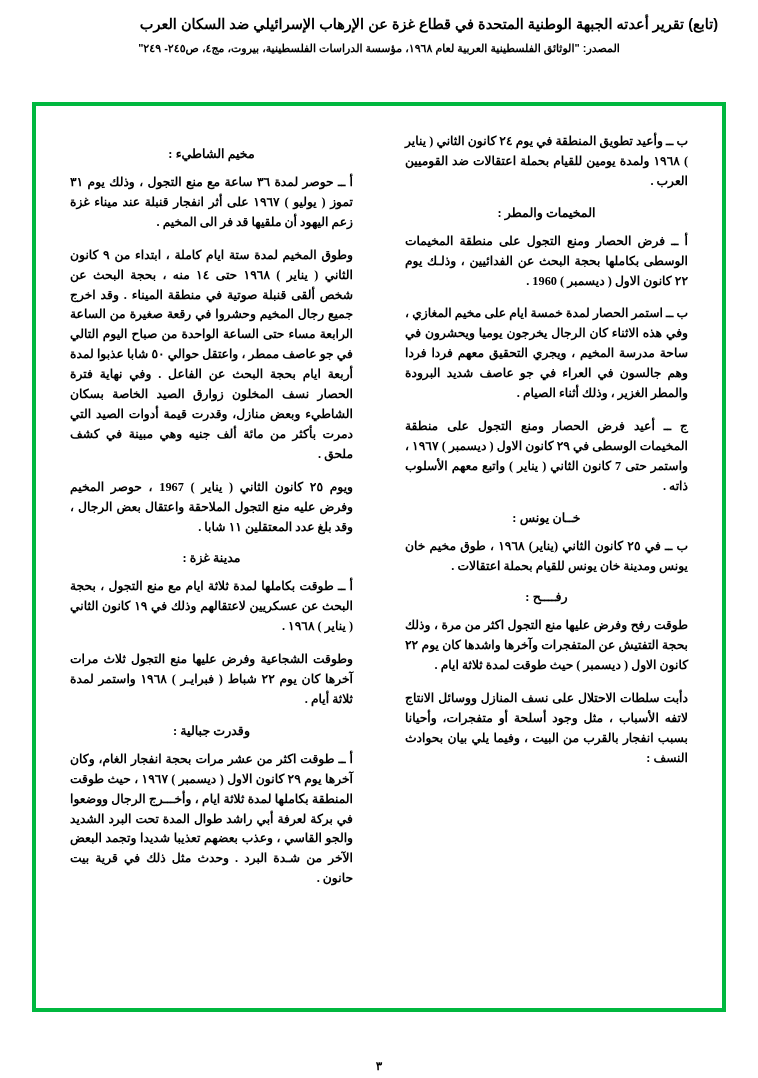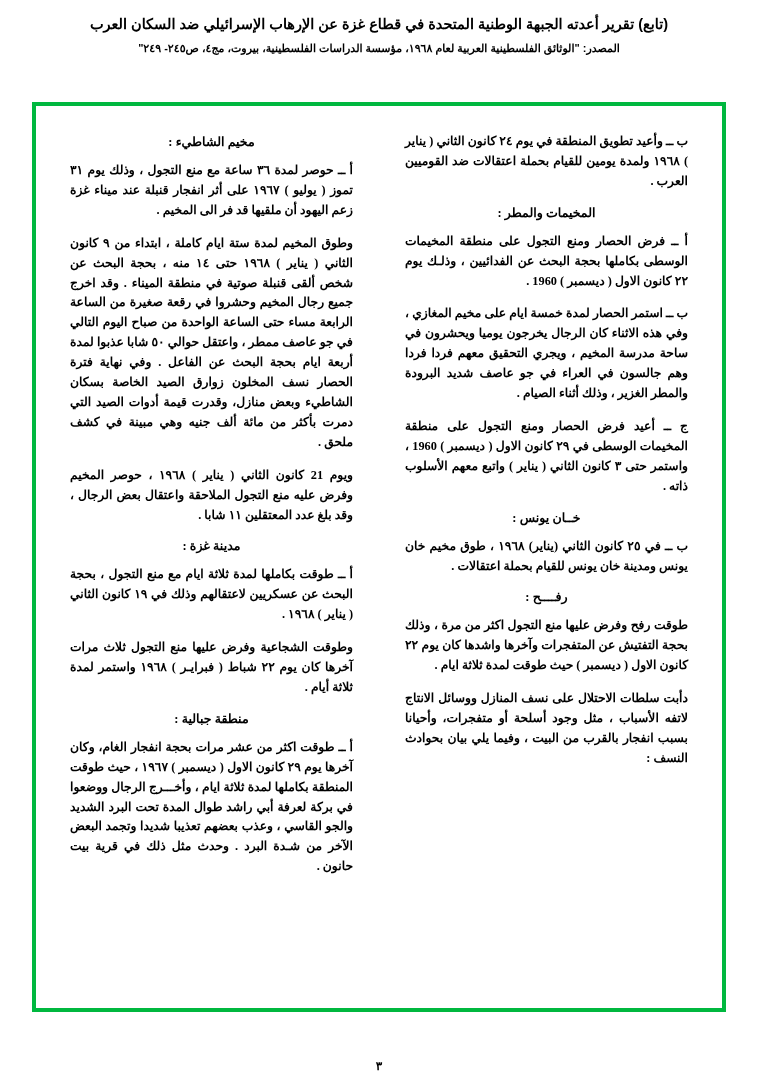--- a/index.html
+++ b/index.html
@@ -15,21 +15,21 @@
     position: relative;
   }
   .page {
     width: 758px;
     height: 1078px;
     box-sizing: border-box;
     padding: 0;
     position: relative;
   }
   .doc-title {
-    text-align: center;
+    text-align: right;
     font-family: "Liberation Sans", sans-serif;
     font-weight: bold;
     font-size: 14.5px;
     line-height: 1.4;
     margin: 14px 40px 0 40px;
     letter-spacing: 0px;
   }
   .doc-source {
     text-align: center;
     font-family: "Liberation Sans", sans-serif;
@@ -75,21 +75,21 @@
     font-weight: bold;
   }
   h3.sub {
     margin: 2px 0 11px 0;
     font-size: 12.6px;
     font-weight: bold;
     text-align: center;
     font-family: "Liberation Serif", serif;
   }
   h3.sub.hdr-first {
-    margin-top: 2px;
+    margin-top: 14px;
   }
   h3.sub.section {
     margin: 16px 0 11px 0;
     font-size: 13px;
   }
   .page-number {
     position: absolute;
     bottom: 18px;
     left: 0;
     right: 0;
@@ -108,37 +108,37 @@
   <div class="doc-source">المصدر: "الوثائق الفلسطينية العربية لعام ١٩٦٨، مؤسسة الدراسات الفلسطينية، بيروت، مج٤، ص٢٤٥- ٢٤٩"</div>
 
   <div class="frame" style="border-color: rgb(0, 184, 63);">
     <div class="frame-inner">
 
       <div class="col left">
         <p class="par">ب ــ وأعيد تطويق المنطقة في يوم ٢٤ كانون الثاني ( يناير ) ١٩٦٨ ولمدة يومين للقيام بحملة اعتقالات ضد القوميين العرب .</p>
         <h3 class="sub">المخيمات والمطر :</h3>
         <p class="par">أ ــ فرض الحصار ومنع التجول على منطقة المخيمات الوسطى بكاملها بحجة البحث عن الفدائيين ، وذلـك يوم ٢٢ كانون الاول ( ديسمبر ) 1960 .</p>
         <p class="par">ب ــ استمر الحصار لمدة خمسة ايام على مخيم المغازي ، وفي هذه الاثناء كان الرجال يخرجون يوميا ويحشرون في ساحة مدرسة المخيم ، ويجري التحقيق معهم فردا فردا وهم جالسون في العراء في جو عاصف شديد البرودة والمطر الغزير ، وذلك أثناء الصيام .</p>
-        <p class="par">ج ــ أعيد فرض الحصار ومنع التجول على منطقة المخيمات الوسطى في ٢٩ كانون الاول ( ديسمبر ) 1960 ، واستمر حتى ٣ كانون الثاني ( يناير ) واتبع معهم الأسلوب ذاته .</p>
+        <p class="par">ج ــ أعيد فرض الحصار ومنع التجول على منطقة المخيمات الوسطى في ٢٩ كانون الاول ( ديسمبر ) ١٩٦٧ ، واستمر حتى 7 كانون الثاني ( يناير ) واتبع معهم الأسلوب ذاته .</p>
         <h3 class="sub">خــان يونس :</h3>
         <p class="par">ب ــ في ٢٥ كانون الثاني (يناير) ١٩٦٨ ، طوق مخيم خان يونس ومدينة خان يونس للقيام بحملة اعتقالات .</p>
         <h3 class="sub">رفــــح :</h3>
         <p class="par">طوقت رفح وفرض عليها منع التجول اكثر من مرة ، وذلك بحجة التفتيش عن المتفجرات وآخرها واشدها كان يوم ٢٢ كانون الاول ( ديسمبر ) حيث طوقت لمدة ثلاثة ايام .</p>
         <p class="par">دأبت سلطات الاحتلال على نسف المنازل ووسائل الانتاج لاتفه الأسباب ، مثل وجود أسلحة أو متفجرات، وأحيانا بسبب انفجار بالقرب من البيت ، وفيما يلي بيان بحوادث النسف :</p>
       </div>
 
       <div class="col right">
         <h3 class="sub hdr-first">مخيم الشاطيء :</h3>
         <p class="par">أ ــ حوصر لمدة ٣٦ ساعة مع منع التجول ، وذلك يوم ٣١ تموز ( يوليو ) ١٩٦٧ على أثر انفجار قنبلة عند ميناء غزة زعم اليهود أن ملقيها قد فر الى المخيم .</p>
         <p class="par">وطوق المخيم لمدة ستة ايام كاملة ، ابتداء من ٩ كانون الثاني ( يناير ) ١٩٦٨ حتى ١٤ منه ، بحجة البحث عن شخص ألقى قنبلة صوتية في منطقة الميناء . وقد اخرج جميع رجال المخيم وحشروا في رقعة صغيرة من الساعة الرابعة مساء حتى الساعة الواحدة من صباح اليوم التالي في جو عاصف ممطر ، واعتقل حوالي ٥٠ شابا عذبوا لمدة أربعة ايام بحجة البحث عن الفاعل . وفي نهاية فترة الحصار نسف المخلون زوارق الصيد الخاصة بسكان الشاطيء وبعض منازل، وقدرت قيمة أدوات الصيد التي دمرت بأكثر من مائة ألف جنيه وهي مبينة في كشف ملحق .</p>
-        <p class="par">ويوم 21 كانون الثاني ( يناير ) ١٩٦٨ ، حوصر المخيم وفرض عليه منع التجول الملاحقة واعتقال بعض الرجال ، وقد بلغ عدد المعتقلين ١١ شابا .</p>
+        <p class="par">ويوم ٢٥ كانون الثاني ( يناير ) 1967 ، حوصر المخيم وفرض عليه منع التجول الملاحقة واعتقال بعض الرجال ، وقد بلغ عدد المعتقلين ١١ شابا .</p>
         <h3 class="sub">مدينة غزة :</h3>
         <p class="par">أ ــ طوقت بكاملها لمدة ثلاثة ايام مع منع التجول ، بحجة البحث عن عسكريين لاعتقالهم وذلك في ١٩ كانون الثاني ( يناير ) ١٩٦٨ .</p>
         <p class="par">وطوقت الشجاعية وفرض عليها منع التجول ثلاث مرات آخرها كان يوم ٢٢ شباط ( فبرايـر ) ١٩٦٨ واستمر لمدة ثلاثة أيام .</p>
-        <h3 class="sub">منطقة جبالية :</h3>
+        <h3 class="sub">وقدرت جبالية :</h3>
         <p class="par">أ ــ طوقت اكثر من عشر مرات بحجة انفجار الغام، وكان آخرها يوم ٢٩ كانون الاول ( ديسمبر ) ١٩٦٧ ، حيث طوقت المنطقة بكاملها لمدة ثلاثة ايام ، وأخـــرج الرجال ووضعوا في بركة لعرفة أبي راشد طوال المدة تحت البرد الشديد والجو القاسي ، وعذب بعضهم تعذيبا شديدا وتجمد البعض الآخر من شـدة البرد . وحدث مثل ذلك في قرية بيت حانون .</p>
       </div>
 
     </div>
   </div>
 
   <div class="page-number">٣</div>
 </div>
 
 </body></html>

